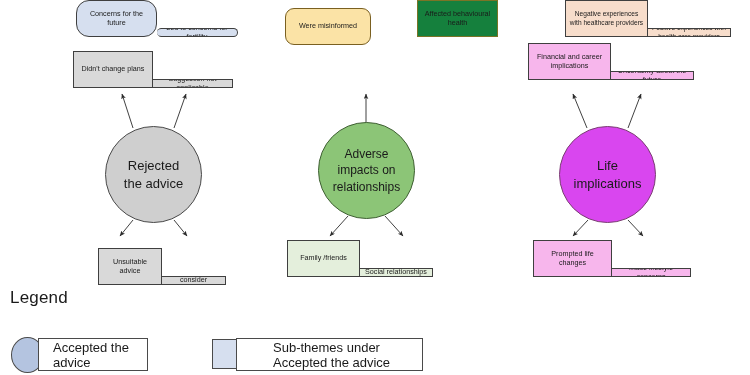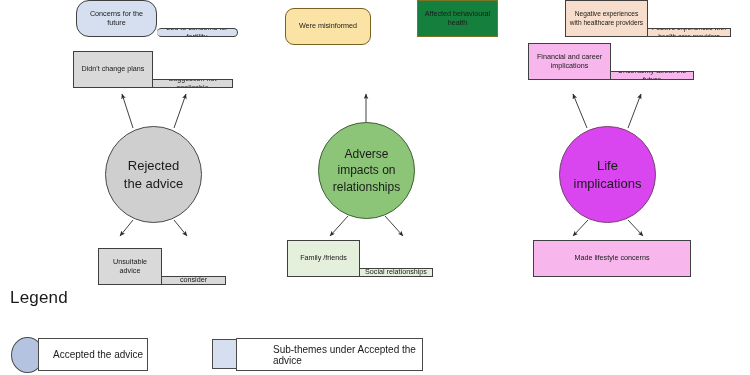--- a/index.html
+++ b/index.html
@@ -118,21 +118,21 @@
     border: 1.2px solid #4a4a4a;
   }
   .legend-label-box {
     position: absolute;
     box-sizing: border-box;
     background: #ffffff;
     border: 1.2px solid #4a4a4a;
     display: flex;
     align-items: center;
     padding-left: 14px;
-    font-size: 10px;
+    font-size: 13px;
     color: #1a1a1a;
   }
   .t10 { font-size: 6.6px; }
   .t11 { font-size: 7.2px; }
   .t12 { font-size: 12px; }
   .t13 { font-size: 13px; }
 </style>
 </head>
 <body>
 
@@ -204,20 +204,21 @@
 
   <div class="pair" style="left:528px; top:43px; width:166px; height:37px;">
     <div class="cell c-pink t11">Financial and career implications</div>
     <div class="cell c-pink t11">Uncertainty about the future</div>
   </div>
 
   <div class="node-circle c-pinkcirc t13" style="left:559px; top:126px; width:97px; height:97px; white-space:pre-line;">Life
 implications</div>
 
   <div class="pair" style="left:533px; top:240px; width:158px; height:37px;">
+    <div class="cell c-pink t11">Prompted life changes</div>
     <div class="cell c-pink t11">Made lifestyle concerns</div>
   </div>
 
   <div id="legend">
     <div id="legend-title">Legend</div>
 
     <div class="legend-swatch-circle" style="left:11px; top:49px; width:33px; height:36px;"></div>
     <div class="legend-label-box" style="left:38px; top:50px; width:110px; height:33px;">Accepted the advice</div>
 
     <div class="legend-swatch-square" style="left:212px; top:51px; width:28px; height:30px;"></div>

